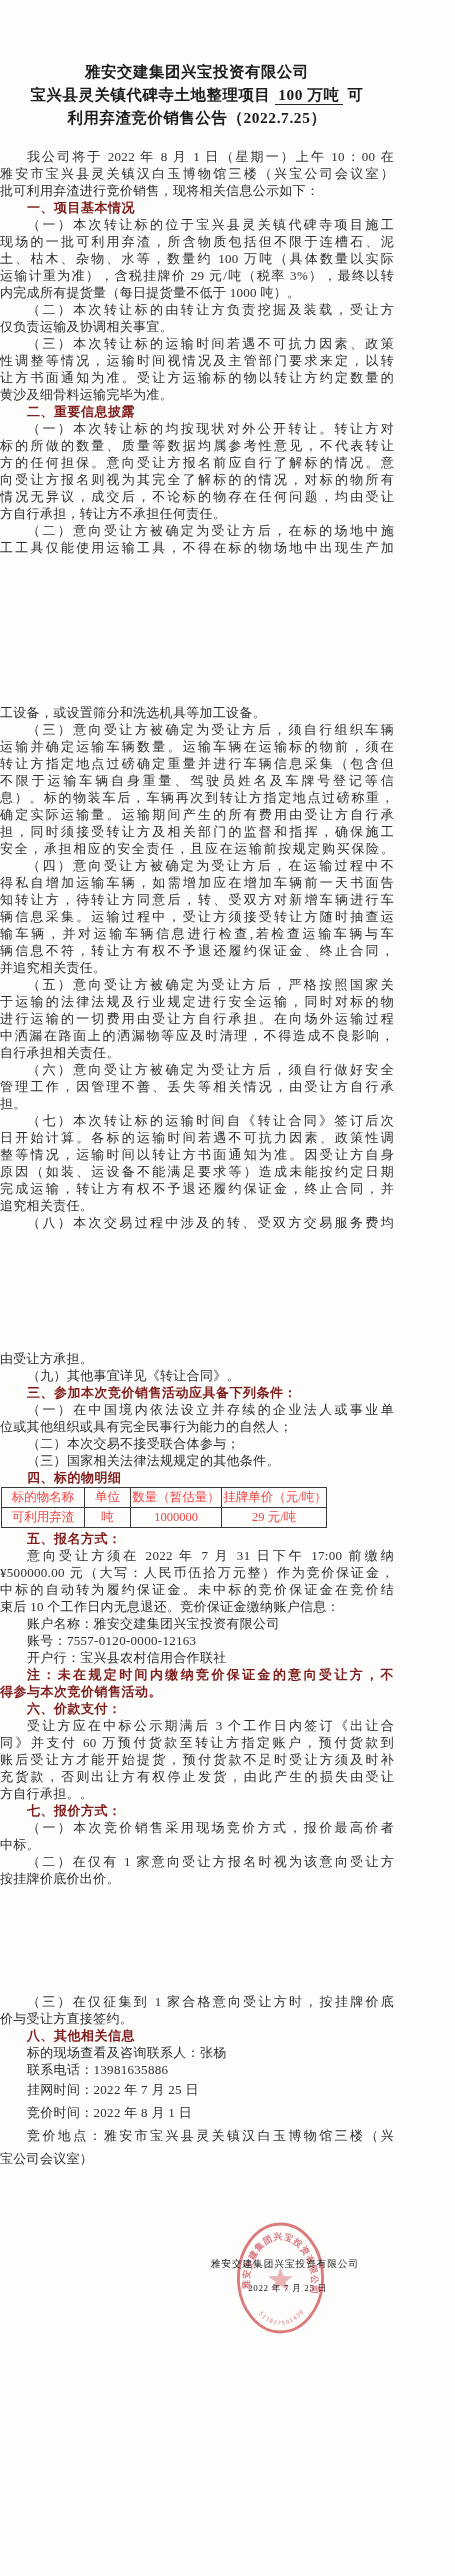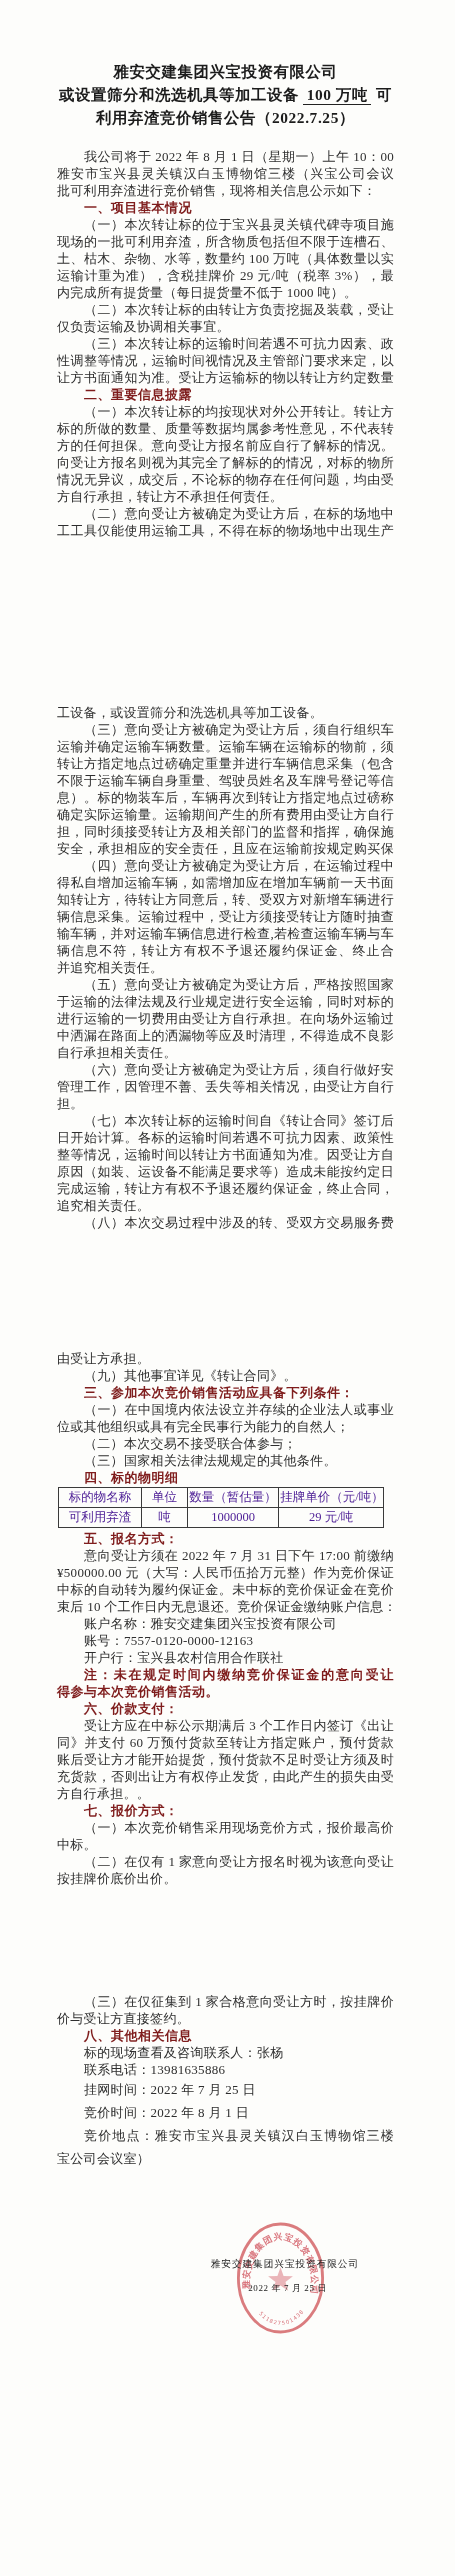--- a/index.html
+++ b/index.html
@@ -8,21 +8,20 @@
     background:#fdfdfb;
     font-family:"Liberation Serif","DejaVu Serif",serif;
     color:#2e2e2e;
     -webkit-font-smoothing:antialiased;
   }
   .doc{width:456px;position:relative;}
   .page{
     position:relative;
     width:448px;
     box-sizing:border-box;
-    padding-left:57px;
     padding-right:54px;
     overflow:hidden;
   }
   .page-1{height:644px;padding-top:60px;}
   .page-2{height:644px;padding-top:60px;}
   .page-3{height:644px;padding-top:62px;}
   .page-4{height:644px;padding-top:61px;}
 
   .title{
     margin:0 0 19.4px 0;
@@ -54,21 +53,21 @@
   .ln.ind{text-indent:27px;}
   .ln.bold{font-weight:700;color:#7f1d1d;letter-spacing:0.5px;}
   .ln.gap{height:23px;line-height:23px;}
 
   table.lot{
     border-collapse:collapse;
     margin:1.1px 0 1.7px 1.1px;
     table-layout:fixed;
     width:325px;
     font-size:12.5px;
-    color:#4c1d95;
+    color:#ef4444;
   }
   table.lot th,table.lot td{
     border:1.1px solid #3a3a3a;
     height:19px;
     padding:0 1.1px;
     text-align:center;
     font-weight:400;
     overflow:hidden;
     white-space:nowrap;
   }
@@ -99,38 +98,39 @@
   }
 </style>
 </head>
 <body>
 
 <div class="doc">
 
   <section class="page page-1">
     <h1 class="title">
       <div>雅安交建集团兴宝投资有限公司</div>
-      <div><span>或设置筛分和洗选机具等加工设备</span> <span class="ul">100 万吨</span> <span>可</span></div>
+      <div><span>宝兴县灵关镇代碑寺土地整理项目</span> <span class="ul">100 万吨</span> <span>可</span></div>
       <div>利用弃渣竞价销售公告（2022.7.25）</div>
     </h1>
     <div class="body">
         <div class="ln ind just">我公司将于 2022 年 8 月 1 日（星期一）上午 10：00 在</div>
         <div class="ln just">雅安市宝兴县灵关镇汉白玉博物馆三楼（兴宝公司会议室）</div>
         <div class="ln">批可利用弃渣进行竞价销售，现将相关信息公示如下：</div>
         <div class="ln ind bold">一、项目基本情况</div>
         <div class="ln ind just">（一）本次转让标的位于宝兴县灵关镇代碑寺项目施工</div>
         <div class="ln just">现场的一批可利用弃渣，所含物质包括但不限于连槽石、泥</div>
         <div class="ln just">土、枯木、杂物、水等，数量约 100 万吨（具体数量以实际</div>
         <div class="ln just">运输计重为准），含税挂牌价 29 元/吨（税率 3%），最终以转</div>
         <div class="ln">内完成所有提货量（每日提货量不低于 1000 吨）。</div>
         <div class="ln ind just">（二）本次转让标的由转让方负责挖掘及装载，受让方</div>
         <div class="ln">仅负责运输及协调相关事宜。</div>
         <div class="ln ind just">（三）本次转让标的运输时间若遇不可抗力因素、政策</div>
         <div class="ln just">性调整等情况，运输时间视情况及主管部门要求来定，以转</div>
         <div class="ln just">让方书面通知为准。受让方运输标的物以转让方约定数量的</div>
+        <div class="ln">黄沙及细骨料运输完毕为准。</div>
         <div class="ln ind bold">二、重要信息披露</div>
         <div class="ln ind just">（一）本次转让标的均按现状对外公开转让。转让方对</div>
         <div class="ln just">标的所做的数量、质量等数据均属参考性意见，不代表转让</div>
         <div class="ln just">方的任何担保。意向受让方报名前应自行了解标的情况。意</div>
         <div class="ln just">向受让方报名则视为其完全了解标的的情况，对标的物所有</div>
         <div class="ln just">情况无异议，成交后，不论标的物存在任何问题，均由受让</div>
         <div class="ln">方自行承担，转让方不承担任何责任。</div>
         <div class="ln ind just">（二）意向受让方被确定为受让方后，在标的场地中施</div>
         <div class="ln just">工工具仅能使用运输工具，不得在标的物场地中出现生产加</div>
       </div>

